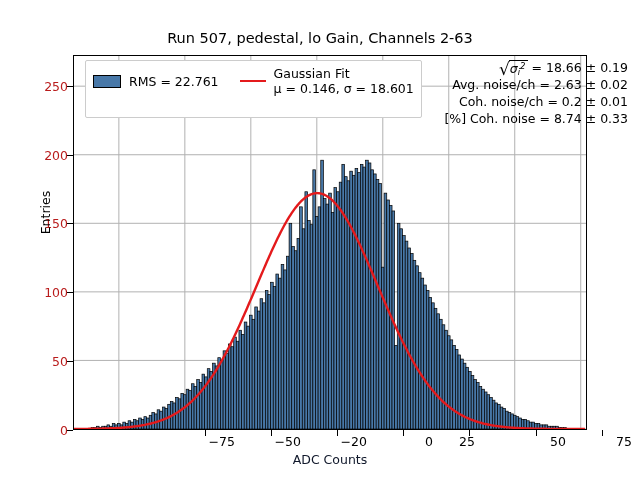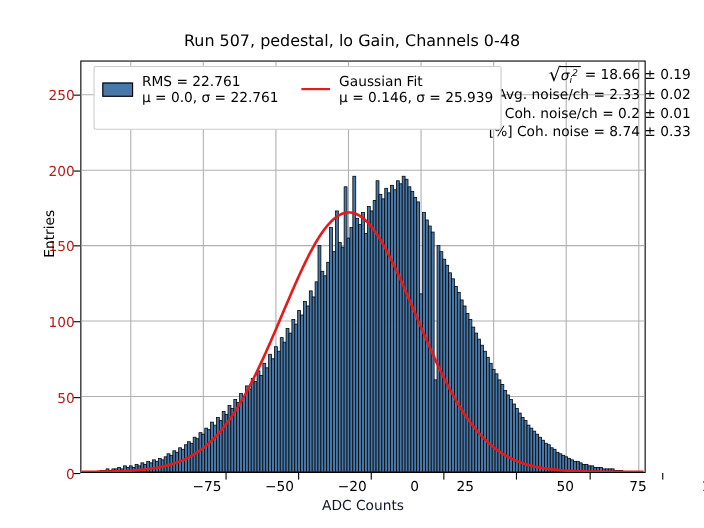--- a/index.html
+++ b/index.html
@@ -16,21 +16,21 @@
     text-align:center;font-size:14.5px;color:#000;
   }
 
   
   #plot-area{
     position:absolute;left:73px;top:55px;width:514px;height:375px;
     border:1.3px solid #000;box-sizing:border-box;background:#fff;
   }
   #grid-layer,#data-layer{position:absolute;left:0;top:0;width:100%;height:100%;}
   .ytick-wrap{position:absolute;left:10px;width:58px;text-align:right;font-size:12.5px;color:#b91c1c;}
-  .xtick-wrap{position:absolute;top:434px;width:60px;text-align:left;font-size:12.5px;color:#000;}
+  .xtick-wrap{position:absolute;top:434px;width:60px;text-align:right;font-size:12.5px;color:#000;}
   .tickmark-y{position:absolute;left:67px;width:6px;height:1.3px;background:#000;}
   .tickmark-x{position:absolute;top:430px;width:1.3px;height:6px;background:#000;}
 
   #ylabel{
     position:absolute;left:-15px;top:205px;width:120px;
     transform:rotate(-90deg);transform-origin:center;
     text-align:center;font-size:12.5px;color:#000;
   }
   #xlabel{
     position:absolute;left:73px;top:452px;width:514px;
@@ -69,21 +69,21 @@
     position:relative;top:1px;
   }
   .sub{font-size:8.5px;font-style:italic;vertical-align:-2px;}
   .sup{font-size:8.5px;vertical-align:4px;}
 </style>
 </head>
 <body>
 
 <div id="figure">
 
-  <div id="chart-title">Run 507, pedestal, lo Gain, Channels 0-48</div>
+  <div id="chart-title">Run 507, pedestal, lo Gain, Channels 2-63</div>
 
   <div class="ytick-wrap" style="top:423px;">0</div>
   <div class="ytick-wrap" style="top:354px;">50</div>
   <div class="ytick-wrap" style="top:285px;">100</div>
   <div class="ytick-wrap" style="top:216px;">150</div>
   <div class="ytick-wrap" style="top:148px;">200</div>
   <div class="ytick-wrap" style="top:79px;">250</div>
 
   <div class="tickmark-y" style="top:430px;"></div>
   <div class="tickmark-y" style="top:361px;"></div>
@@ -314,38 +314,37 @@
         </g>
         <polyline points="0.00,374.92 1.06,374.92 2.12,374.91 3.18,374.91 4.24,374.90 5.30,374.89 6.36,374.88 7.42,374.88 8.48,374.87 9.54,374.86 10.60,374.85 11.66,374.84 12.72,374.83 13.78,374.82 14.84,374.80 15.90,374.79 16.96,374.78 18.02,374.76 19.08,374.74 20.14,374.73 21.20,374.71 22.26,374.69 23.32,374.67 24.38,374.65 25.44,374.63 26.49,374.60 27.55,374.58 28.61,374.55 29.67,374.52 30.73,374.49 31.79,374.46 32.85,374.43 33.91,374.39 34.97,374.35 36.03,374.31 37.09,374.27 38.15,374.23 39.21,374.18 40.27,374.13 41.33,374.08 42.39,374.02 43.45,373.96 44.51,373.90 45.57,373.84 46.63,373.77 47.69,373.70 48.75,373.63 49.81,373.55 50.87,373.46 51.93,373.38 52.99,373.28 54.05,373.19 55.11,373.09 56.17,372.98 57.23,372.87 58.29,372.75 59.35,372.63 60.41,372.50 61.47,372.37 62.53,372.23 63.59,372.08 64.65,371.93 65.71,371.77 66.77,371.60 67.83,371.42 68.89,371.24 69.95,371.04 71.01,370.84 72.07,370.63 73.13,370.41 74.19,370.18 75.25,369.94 76.31,369.70 77.36,369.44 78.42,369.16 79.48,368.88 80.54,368.59 81.60,368.28 82.66,367.96 83.72,367.63 84.78,367.29 85.84,366.93 86.90,366.56 87.96,366.17 89.02,365.77 90.08,365.35 91.14,364.92 92.20,364.47 93.26,364.00 94.32,363.52 95.38,363.02 96.44,362.50 97.50,361.96 98.56,361.41 99.62,360.83 100.68,360.24 101.74,359.62 102.80,358.98 103.86,358.32 104.92,357.64 105.98,356.94 107.04,356.22 108.10,355.47 109.16,354.70 110.22,353.90 111.28,353.08 112.34,352.24 113.40,351.37 114.46,350.47 115.52,349.55 116.58,348.60 117.64,347.62 118.70,346.62 119.76,345.58 120.82,344.52 121.88,343.44 122.94,342.32 124.00,341.17 125.06,339.99 126.12,338.79 127.18,337.55 128.24,336.28 129.29,334.98 130.35,333.65 131.41,332.29 132.47,330.90 133.53,329.47 134.59,328.02 135.65,326.53 136.71,325.01 137.77,323.46 138.83,321.88 139.89,320.26 140.95,318.61 142.01,316.93 143.07,315.22 144.13,313.48 145.19,311.70 146.25,309.90 147.31,308.06 148.37,306.19 149.43,304.29 150.49,302.36 151.55,300.40 152.61,298.41 153.67,296.39 154.73,294.34 155.79,292.27 156.85,290.16 157.91,288.03 158.97,285.88 160.03,283.69 161.09,281.48 162.15,279.25 163.21,276.99 164.27,274.72 165.33,272.41 166.39,270.09 167.45,267.75 168.51,265.39 169.57,263.01 170.63,260.61 171.69,258.20 172.75,255.77 173.81,253.33 174.87,250.88 175.93,248.42 176.99,245.94 178.05,243.46 179.11,240.97 180.16,238.48 181.22,235.98 182.28,233.48 183.34,230.97 184.40,228.47 185.46,225.97 186.52,223.47 187.58,220.97 188.64,218.49 189.70,216.01 190.76,213.54 191.82,211.08 192.88,208.63 193.94,206.20 195.00,203.79 196.06,201.39 197.12,199.02 198.18,196.66 199.24,194.33 200.30,192.02 201.36,189.74 202.42,187.49 203.48,185.27 204.54,183.08 205.60,180.92 206.66,178.80 207.72,176.72 208.78,174.67 209.84,172.67 210.90,170.71 211.96,168.79 213.02,166.91 214.08,165.08 215.14,163.30 216.20,161.57 217.26,159.89 218.32,158.27 219.38,156.69 220.44,155.18 221.50,153.71 222.56,152.31 223.62,150.97 224.68,149.68 225.74,148.46 226.80,147.30 227.86,146.20 228.92,145.17 229.98,144.20 231.04,143.30 232.09,142.46 233.15,141.70 234.21,141.00 235.27,140.37 236.33,139.81 237.39,139.32 238.45,138.90 239.51,138.55 240.57,138.27 241.63,138.07 242.69,137.93 243.75,137.87 244.81,137.88 245.87,137.96 246.93,138.12 247.99,138.34 249.05,138.64 250.11,139.01 251.17,139.44 252.23,139.95 253.29,140.53 254.35,141.18 255.41,141.90 256.47,142.68 257.53,143.53 258.59,144.45 259.65,145.44 260.71,146.49 261.77,147.60 262.83,148.78 263.89,150.02 264.95,151.32 266.01,152.68 267.07,154.10 268.13,155.58 269.19,157.11 270.25,158.70 271.31,160.34 272.37,162.04 273.43,163.78 274.49,165.57 275.55,167.41 276.61,169.30 277.67,171.23 278.73,173.21 279.79,175.22 280.85,177.28 281.91,179.37 282.96,181.50 284.02,183.67 285.08,185.87 286.14,188.10 287.20,190.36 288.26,192.64 289.32,194.96 290.38,197.29 291.44,199.66 292.50,202.04 293.56,204.44 294.62,206.86 295.68,209.29 296.74,211.74 297.80,214.20 298.86,216.68 299.92,219.16 300.98,221.65 302.04,224.14 303.10,226.64 304.16,229.14 305.22,231.65 306.28,234.15 307.34,236.65 308.40,239.15 309.46,241.64 310.52,244.13 311.58,246.61 312.64,249.08 313.70,251.54 314.76,253.99 315.82,256.43 316.88,258.85 317.94,261.26 319.00,263.65 320.06,266.03 321.12,268.38 322.18,270.72 323.24,273.04 324.30,275.33 325.36,277.61 326.42,279.86 327.48,282.08 328.54,284.28 329.60,286.46 330.66,288.61 331.72,290.73 332.78,292.83 333.84,294.90 334.89,296.94 335.95,298.95 337.01,300.93 338.07,302.88 339.13,304.81 340.19,306.70 341.25,308.56 342.31,310.39 343.37,312.19 344.43,313.95 345.49,315.69 346.55,317.39 347.61,319.06 348.67,320.70 349.73,322.31 350.79,323.88 351.85,325.43 352.91,326.94 353.97,328.42 355.03,329.86 356.09,331.28 357.15,332.66 358.21,334.01 359.27,335.34 360.33,336.63 361.39,337.89 362.45,339.11 363.51,340.31 364.57,341.48 365.63,342.62 366.69,343.73 367.75,344.81 368.81,345.87 369.87,346.89 370.93,347.89 371.99,348.86 373.05,349.80 374.11,350.71 375.17,351.60 376.23,352.47 377.29,353.31 378.35,354.12 379.41,354.91 380.47,355.67 381.53,356.42 382.59,357.13 383.65,357.83 384.71,358.50 385.76,359.16 386.82,359.79 387.88,360.40 388.94,360.99 390.00,361.56 391.06,362.11 392.12,362.64 393.18,363.16 394.24,363.65 395.30,364.13 396.36,364.59 397.42,365.04 398.48,365.46 399.54,365.88 400.60,366.28 401.66,366.66 402.72,367.03 403.78,367.38 404.84,367.72 405.90,368.05 406.96,368.37 408.02,368.67 409.08,368.96 410.14,369.24 411.20,369.51 412.26,369.76 413.32,370.01 414.38,370.25 415.44,370.47 416.50,370.69 417.56,370.90 418.62,371.10 419.68,371.29 420.74,371.47 421.80,371.64 422.86,371.81 423.92,371.97 424.98,372.12 426.04,372.27 427.10,372.41 428.16,372.54 429.22,372.67 430.28,372.79 431.34,372.90 432.40,373.01 433.46,373.12 434.52,373.22 435.58,373.31 436.64,373.40 437.69,373.49 438.75,373.57 439.81,373.65 440.87,373.72 441.93,373.79 442.99,373.86 444.05,373.92 445.11,373.98 446.17,374.04 447.23,374.09 448.29,374.14 449.35,374.19 450.41,374.24 451.47,374.28 452.53,374.32 453.59,374.36 454.65,374.40 455.71,374.43 456.77,374.47 457.83,374.50 458.89,374.53 459.95,374.56 461.01,374.58 462.07,374.61 463.13,374.63 464.19,374.65 465.25,374.68 466.31,374.70 467.37,374.71 468.43,374.73 469.49,374.75 470.55,374.76 471.61,374.78 472.67,374.79 473.73,374.81 474.79,374.82 475.85,374.83 476.91,374.84 477.97,374.85 479.03,374.86 480.09,374.87 481.15,374.88 482.21,374.89 483.27,374.89 484.33,374.90 485.39,374.91 486.45,374.91 487.51,374.92 488.56,374.93 489.62,374.93 490.68,374.93 491.74,374.94 492.80,374.94 493.86,374.95 494.92,374.95 495.98,374.95 497.04,374.96 498.10,374.96 499.16,374.96 500.22,374.97 501.28,374.97 502.34,374.97 503.40,374.97 504.46,374.97 505.52,374.98 506.58,374.98 507.64,374.98 508.70,374.98 509.76,374.98 510.82,374.98 511.88,374.99 512.94,374.99" fill="none" stroke="#e41a1c" stroke-width="2.4" stroke-linejoin="round"></polyline>
       </svg>
   </div>
 
   <div id="legend">
     <div class="legend-row">
       <span class="legend-swatch-hist"></span>
       <span class="legend-text">
         <span>RMS = 22.761</span>
-        <span class="l2">μ = 0.0, σ = 22.761</span>
       </span>
     </div>
     <div class="legend-row">
       <span class="legend-swatch-line"></span>
       <span class="legend-text">
         <span>Gaussian Fit</span>
-        <span class="l2">μ = 0.146, σ = 25.939</span>
+        <span class="l2">μ = 0.146, σ = 18.601</span>
       </span>
     </div>
   </div>
 
   <div id="annotations">
     <div>
       <span class="sqrt-expr">
           <span class="radic">√</span>
           <span class="radicand">σ<span class="sub">i</span><span class="sup">2</span></span>
         </span>
       <span>= 18.66 ± 0.19</span>
     </div>
-    <div>Avg. noise/ch = 2.33 ± 0.02</div>
+    <div>Avg. noise/ch = 2.63 ± 0.02</div>
     <div>Coh. noise/ch = 0.2 ± 0.01</div>
     <div>[%] Coh. noise = 8.74 ± 0.33</div>
   </div>
 
 </div>
 
 </body></html>

